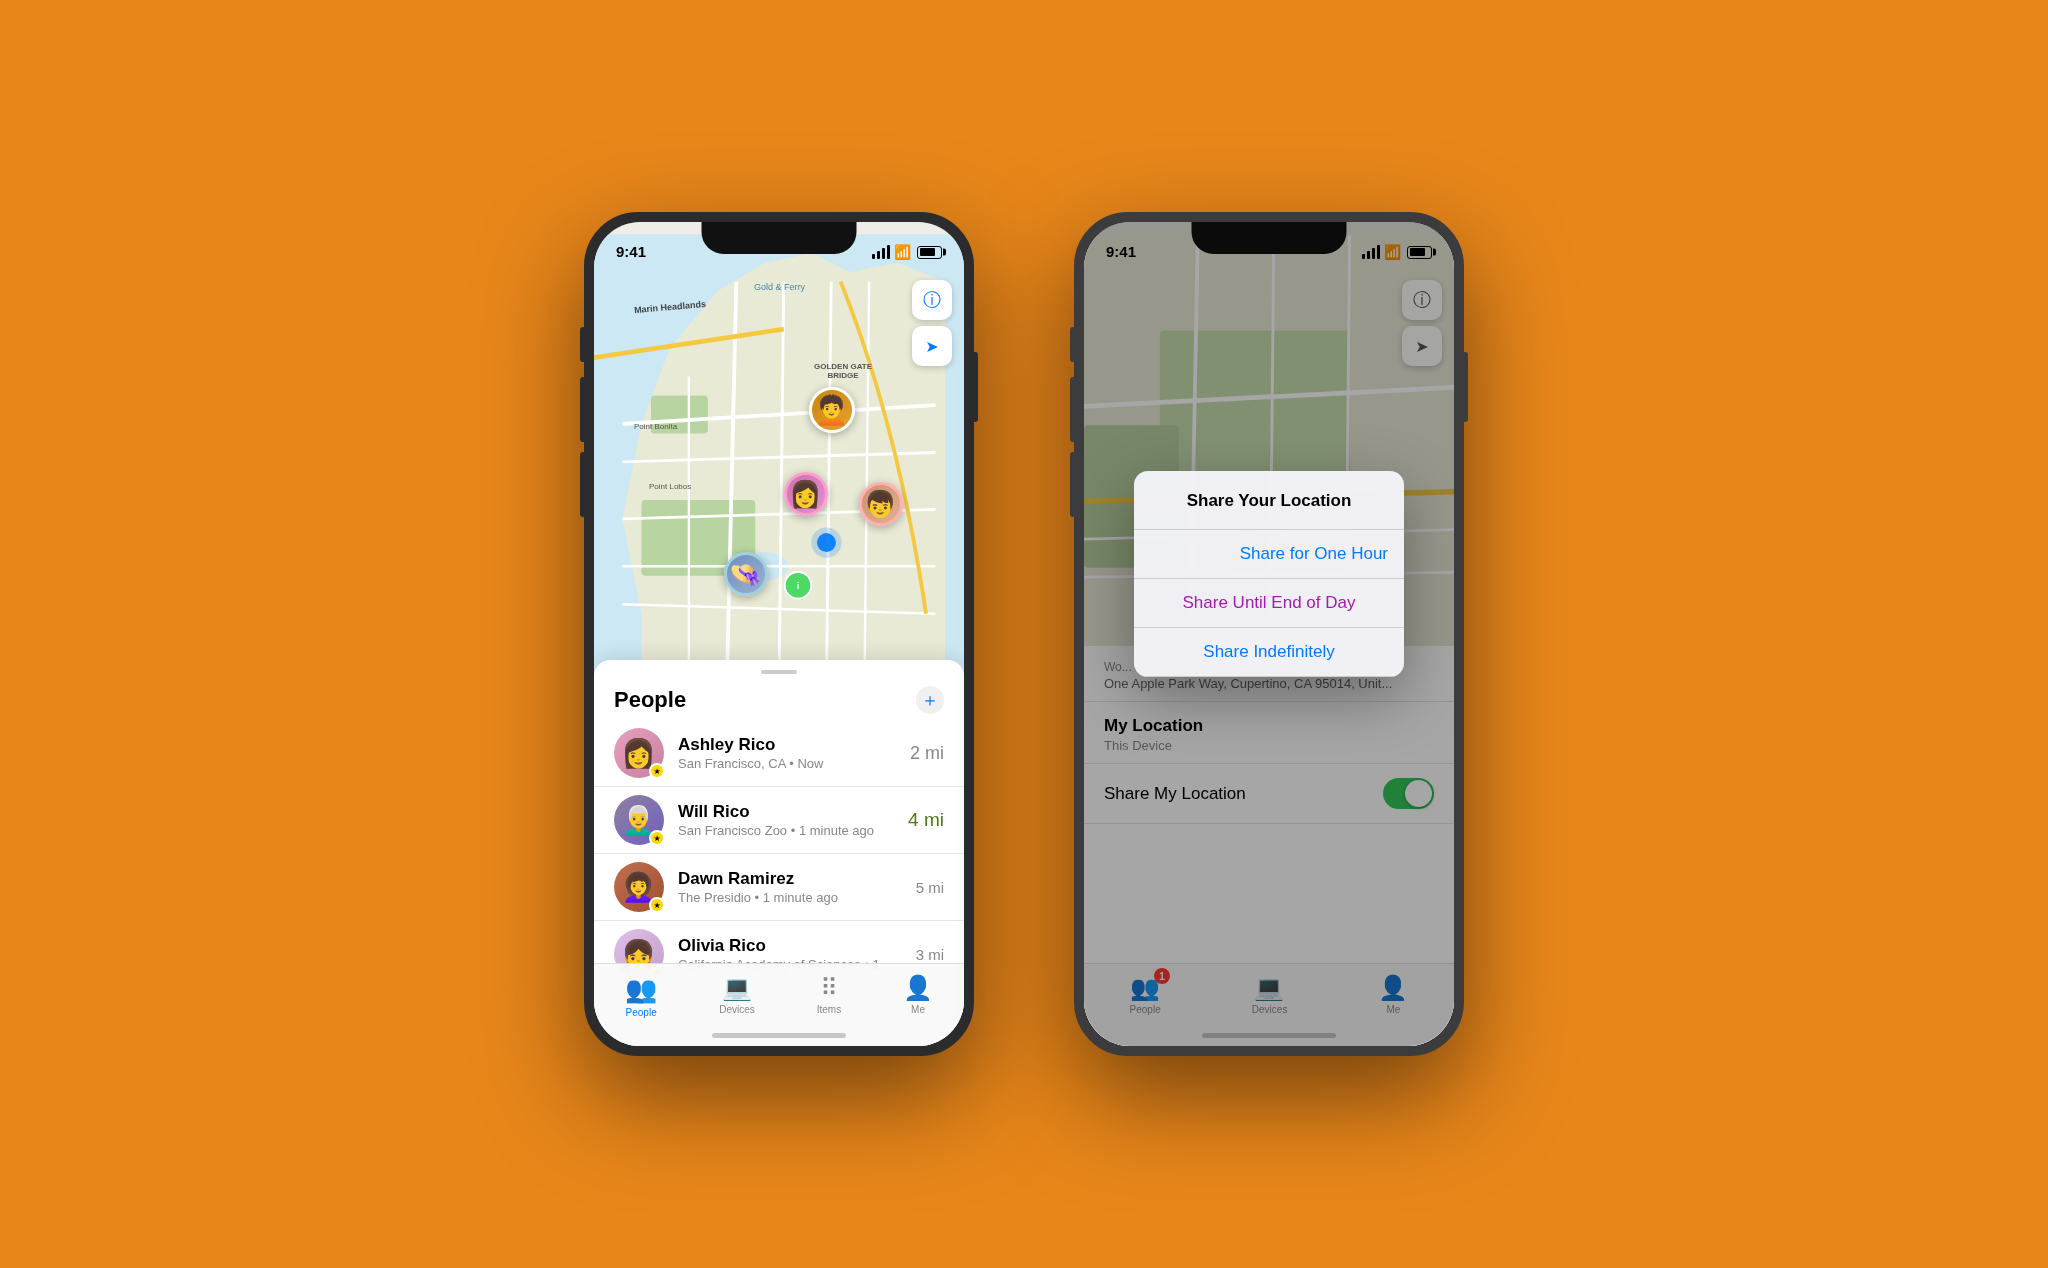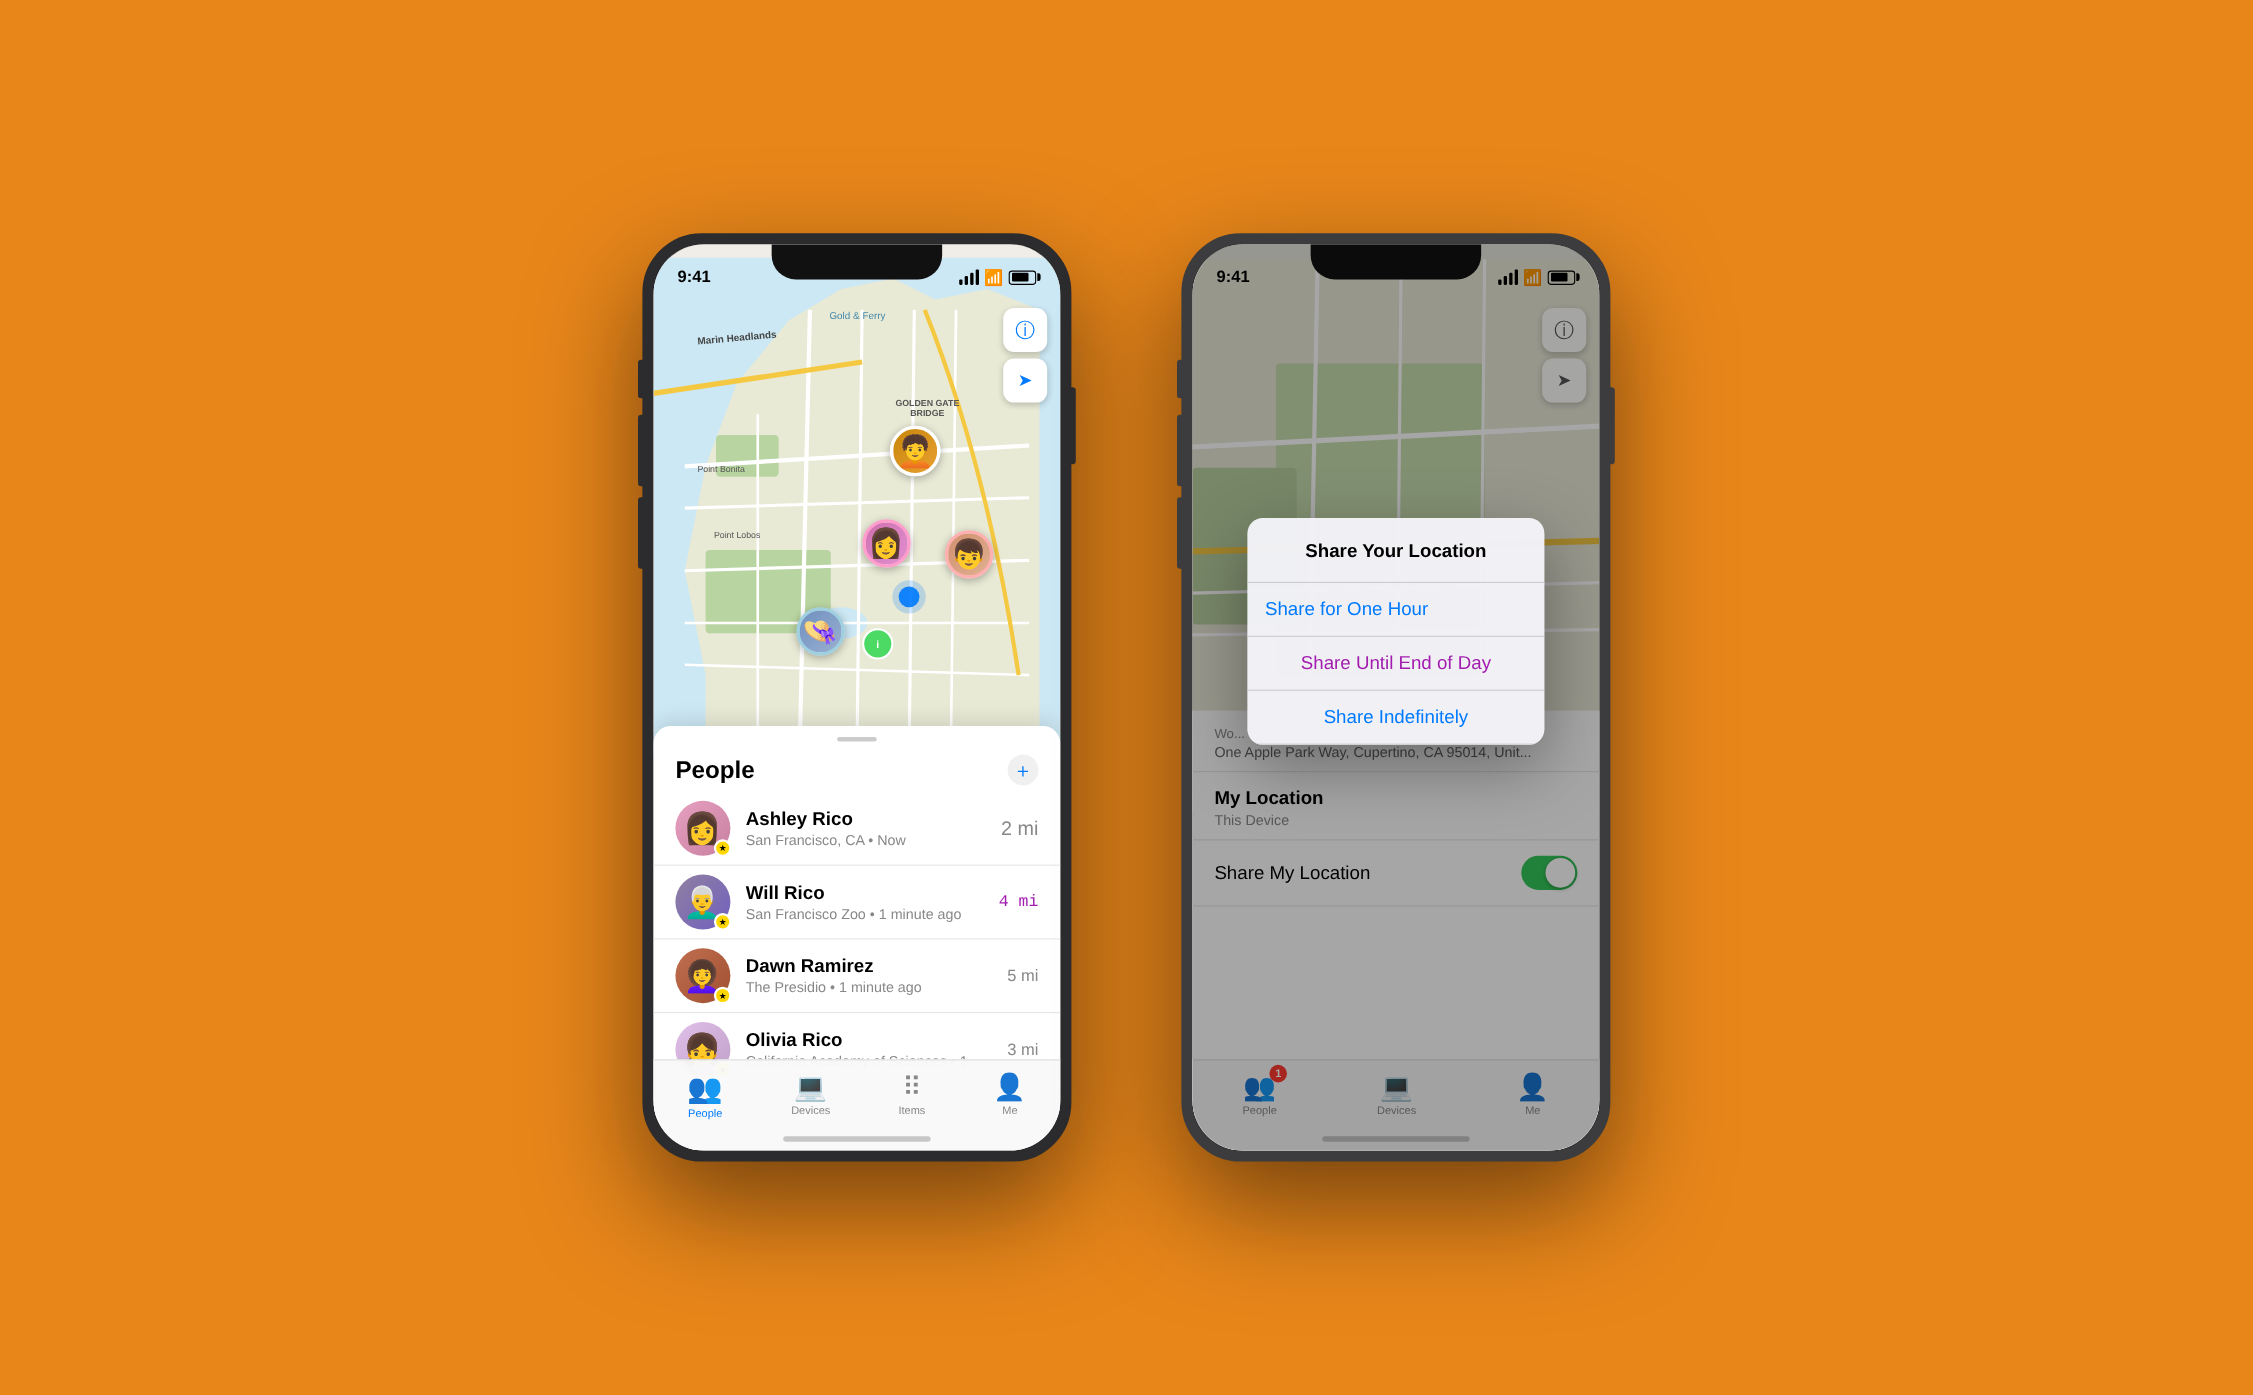--- a/index.html
+++ b/index.html
@@ -132,21 +132,21 @@
 
           <div style="display:flex;align-items:center;padding:8px 20px;border-bottom:0.5px solid #e5e5e5;">
             <div style="width:50px;height:50px;border-radius:50%;background:linear-gradient(135deg,#9080a0,#7060c0);display:flex;align-items:center;justify-content:center;font-size:28px;position:relative;flex-shrink:0;">
               👨‍🦳
               <div style="position:absolute;bottom:-1px;right:-1px;width:16px;height:16px;background:#FFD700;border-radius:50%;border:2px solid white;display:flex;align-items:center;justify-content:center;font-size:8px;">★</div>
             </div>
             <div style="flex:1;margin-left:14px;">
               <div style="font-size:17px;font-weight:600;color:#000;">Will Rico</div>
               <div style="font-size:13px;color:#888;margin-top:1px;">San Francisco Zoo • 1 minute ago</div>
             </div>
-            <span style="font-size:15px;color:#a21caf;font-family:Liberation Mono, monospace;">4 mi</span>
+            <span style="font-size:19px;color:#4d7c0f;">4 mi</span>
           </div>
 
           <div style="display:flex;align-items:center;padding:8px 20px;border-bottom:0.5px solid #e5e5e5;">
             <div style="width:50px;height:50px;border-radius:50%;background:linear-gradient(135deg,#c07050,#a05030);display:flex;align-items:center;justify-content:center;font-size:28px;position:relative;flex-shrink:0;">
               👩‍🦱
               <div style="position:absolute;bottom:-1px;right:-1px;width:16px;height:16px;background:#FFD700;border-radius:50%;border:2px solid white;display:flex;align-items:center;justify-content:center;font-size:8px;">★</div>
             </div>
             <div style="flex:1;margin-left:14px;">
               <div style="font-size:17px;font-weight:600;color:#000;">Dawn Ramirez</div>
               <div style="font-size:13px;color:#888;margin-top:1px;">The Presidio • 1 minute ago</div>
@@ -280,21 +280,21 @@
         </div>
 
         <div style="position:absolute;top:0;left:0;right:0;bottom:0;background:rgba(0,0,0,0.35);display:flex;align-items:center;justify-content:center;z-index:200;padding:0 30px;">
           <div style="background:rgba(242,242,247,0.98);border-radius:14px;width:270px;overflow:hidden;box-shadow:0 20px 60px rgba(0,0,0,0.35);margin-top:-120px;">
 
             <div style="padding:20px 20px 0;text-align:center;">
               <div style="font-size:17px;font-weight:700;color:#000;margin-bottom:18px;">Share Your Location</div>
             </div>
             <div style="height:0.5px;background:#ccc;"></div>
 
-            <div style="padding:14px 16px;text-align:left;font-size:17px;color:#007AFF;border-bottom:0.5px solid #ccc;cursor:pointer;">Share for One Hour</div>
+            <div style="padding:14px 16px;text-align:right;font-size:17px;color:#007AFF;border-bottom:0.5px solid #ccc;cursor:pointer;">Share for One Hour</div>
             <div style="padding:14px 16px;text-align:center;font-size:17px;color:#a21caf;border-bottom:0.5px solid #ccc;cursor:pointer;">Share Until End of Day</div>
             <div style="padding:14px 16px;text-align:center;font-size:17px;color:#007AFF;border-bottom:0.5px solid #ccc;cursor:pointer;">Share Indefinitely</div>
           </div>
         </div>
 
         <div style="position:absolute;bottom:8px;left:50%;transform:translateX(-50%);width:134px;height:5px;background:#000;border-radius:3px;opacity:0.2;z-index:300;"></div>
       </div>
     </div>
 
   </div>

